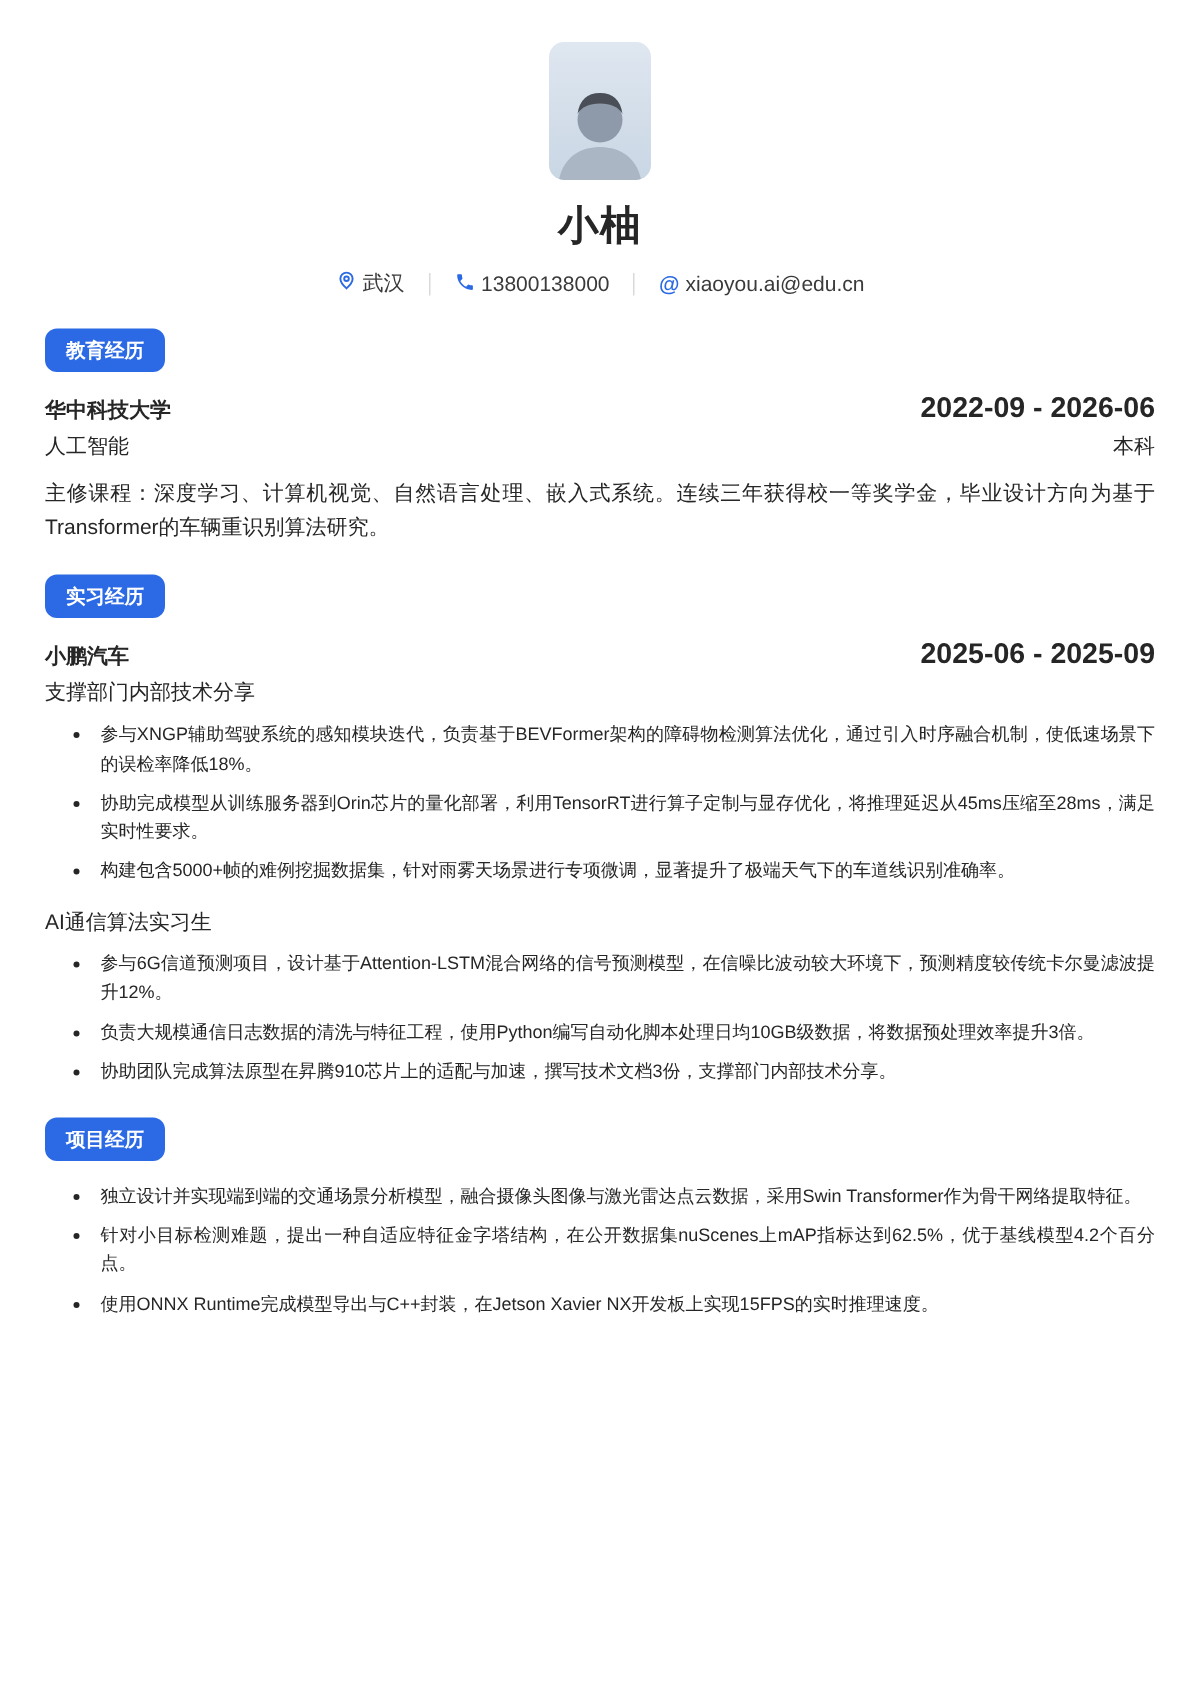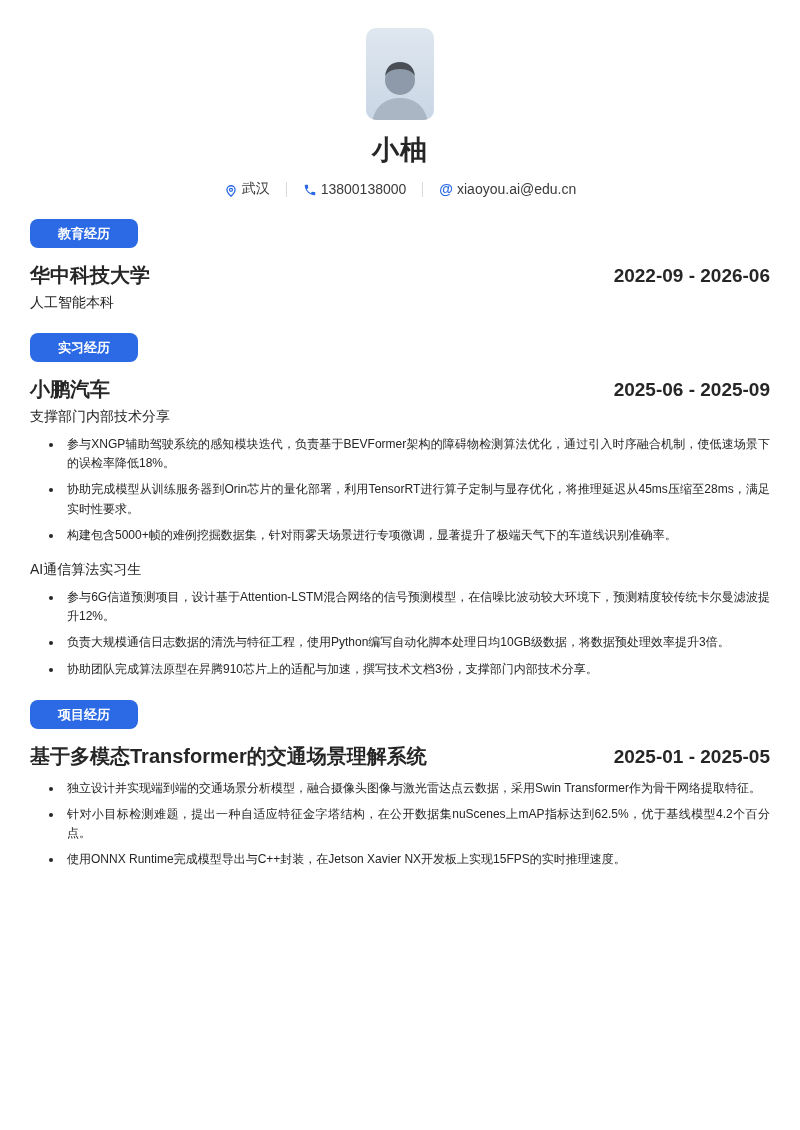--- a/index.html
+++ b/index.html
@@ -18,38 +18,38 @@
     width:68px; height:92px; margin:0 auto; border-radius:10px; overflow:hidden;
     background:linear-gradient(180deg,#dfe7f0 0%,#c9d6e4 100%);
     position:relative;
   }
   .photo svg { position:absolute; left:0; bottom:-4px; width:100%; }
   .name { font-size:27px; font-weight:700; margin-top:12px; letter-spacing:1px; }
   .contact {
     display:flex; justify-content:center; align-items:center;
     margin-top:12px; font-size:14px; color:var(--muted);
   }
-  .contact-item { display:flex; align-items:flex-end; gap:4px; }
+  .contact-item { display:flex; align-items:flex-start; gap:4px; }
   .contact-item .ico { display:inline-flex; align-items:center; color:var(--accent); }
   .at-glyph { color:var(--accent); font-weight:700; font-size:14px; }
   .vdiv { width:1px; height:15px; background:var(--divider); margin:0 16px; }
 
   
   .section { margin-top:21px; }
   .badge {
     display:inline-block; background:var(--accent); color:#fff;
     font-size:13px; font-weight:700; line-height:1;
-    padding:8px 28px; border-radius:8px;
+    padding:8px 14px; border-radius:8px;
   }
   .entry { margin-top:14px; }
   .entry + .entry { margin-top:16px; }
   .entry-head { display:flex; justify-content:space-between; align-items:baseline; }
-  .entry-title { font-size:20px; font-weight:700; }
+  .entry-title { font-size:14px; font-weight:700; }
   .entry-date { font-size:19px; font-weight:700; white-space:nowrap; }
-  .entry-sub { display:flex; font-size:14px; margin-top:5px; }
+  .entry-sub { display:flex; justify-content:space-between; font-size:14px; margin-top:5px; }
   .para { font-size:14px; line-height:1.62; margin-top:10px; text-align:justify; }
   ul.bullets { margin-top:9px; padding-left:33px; }
   ul.bullets li {
     font-size:12px; line-height:1.6; margin-bottom:7px; text-align:justify;
     padding-left:4px;
   }
   ul.bullets li::marker { font-size:12px; }
 </style>
 </head>
 <body>
@@ -96,20 +96,21 @@
     <span class="badge">教育经历</span>
     <div class="entry">
       <div class="entry-head">
         <span class="entry-title">华中科技大学</span>
         <span class="entry-date">2022-09 - 2026-06</span>
       </div>
       <div class="entry-sub">
         <span>人工智能</span>
         <span>本科</span>
       </div>
+      <div class="para">主修课程：深度学习、计算机视觉、自然语言处理、嵌入式系统。连续三年获得校一等奖学金，毕业设计方向为基于Transformer的车辆重识别算法研究。</div>
     </div>
   </div>
 
   <div class="section">
     <span class="badge">实习经历</span>
 
     <div class="entry">
       <div class="entry-head">
         <span class="entry-title">小鹏汽车</span>
         <span class="entry-date">2025-06 - 2025-09</span>
@@ -133,24 +134,20 @@
         <li>负责大规模通信日志数据的清洗与特征工程，使用Python编写自动化脚本处理日均10GB级数据，将数据预处理效率提升3倍。</li>
         <li>协助团队完成算法原型在昇腾910芯片上的适配与加速，撰写技术文档3份，支撑部门内部技术分享。</li>
       </ul>
     </div>
   </div>
 
   <div class="section">
     <span class="badge">项目经历</span>
 
     <div class="entry">
-      <div class="entry-head">
-        <span class="entry-title">基于多模态Transformer的交通场景理解系统</span>
-        <span class="entry-date">2025-01 - 2025-05</span>
-      </div>
       <ul class="bullets">
         <li>独立设计并实现端到端的交通场景分析模型，融合摄像头图像与激光雷达点云数据，采用Swin Transformer作为骨干网络提取特征。</li>
         <li>针对小目标检测难题，提出一种自适应特征金字塔结构，在公开数据集nuScenes上mAP指标达到62.5%，优于基线模型4.2个百分点。</li>
         <li>使用ONNX Runtime完成模型导出与C++封装，在Jetson Xavier NX开发板上实现15FPS的实时推理速度。</li>
       </ul>
     </div>
 
   </div>
 
 </div>

